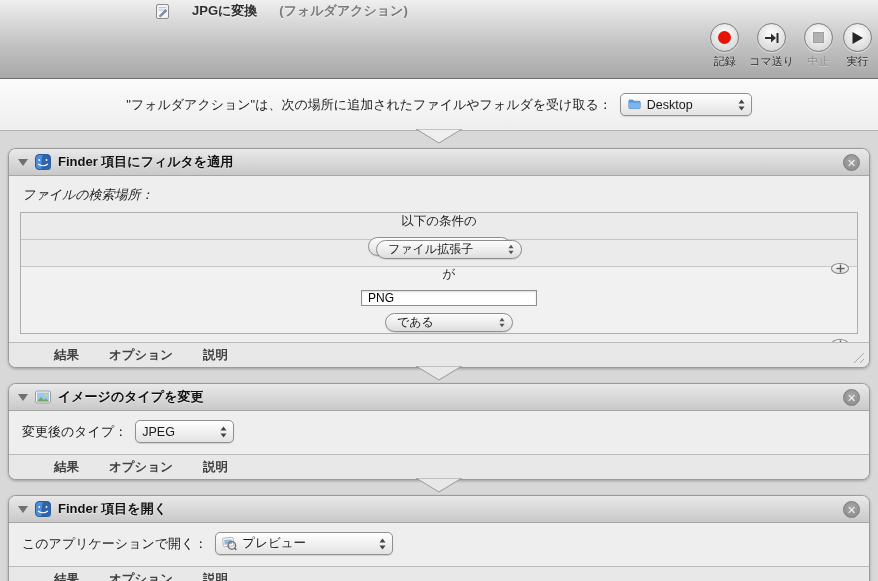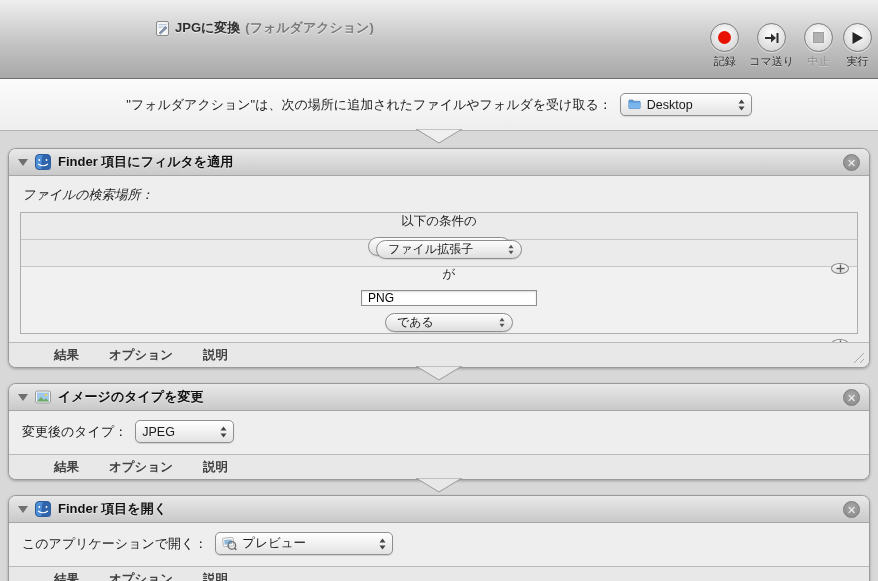--- a/index.html
+++ b/index.html
@@ -6,21 +6,21 @@
   html,body { width:878px; height:581px; overflow:hidden; }
   body {
     font-family:"Liberation Sans","DejaVu Sans",sans-serif;
     background:#d8d8d8; color:#1a1a1a; position:relative;
   }
   
   .app-header {
     height:79px; background:linear-gradient(#efefef,#c4c4c4 55%,#a8a8a8);
     border-bottom:1px solid #6e6e6e; position:relative;
   }
-  .titlebar { position:absolute; top:19px; left:155px; display:flex; align-items:center; gap:5px;
+  .titlebar { position:absolute; top:2px; left:155px; display:flex; align-items:center; gap:22px;
     font-size:13px; font-weight:bold; }
   .title-main { color:#2f2f2f; text-shadow:0 1px 0 rgba(255,255,255,.6); }
   .title-suffix { color:#7a7a7a; text-shadow:0 1px 0 rgba(255,255,255,.6); }
   .doc-icon { width:15px; height:15px; display:inline-block; }
   .toolbar-buttons { position:absolute; top:23px; right:6px; display:flex; gap:10px; }
   .tb-btn { display:flex; flex-direction:column; align-items:center; gap:2px; cursor:default; }
   .tb-circle {
     width:29px; height:29px; border-radius:50%;
     background:radial-gradient(circle at 50% 35%,#ffffff,#dcdcdc 70%,#c2c2c2);
     border:1px solid #7d7d7d; box-shadow:0 1px 1px rgba(255,255,255,.5);

